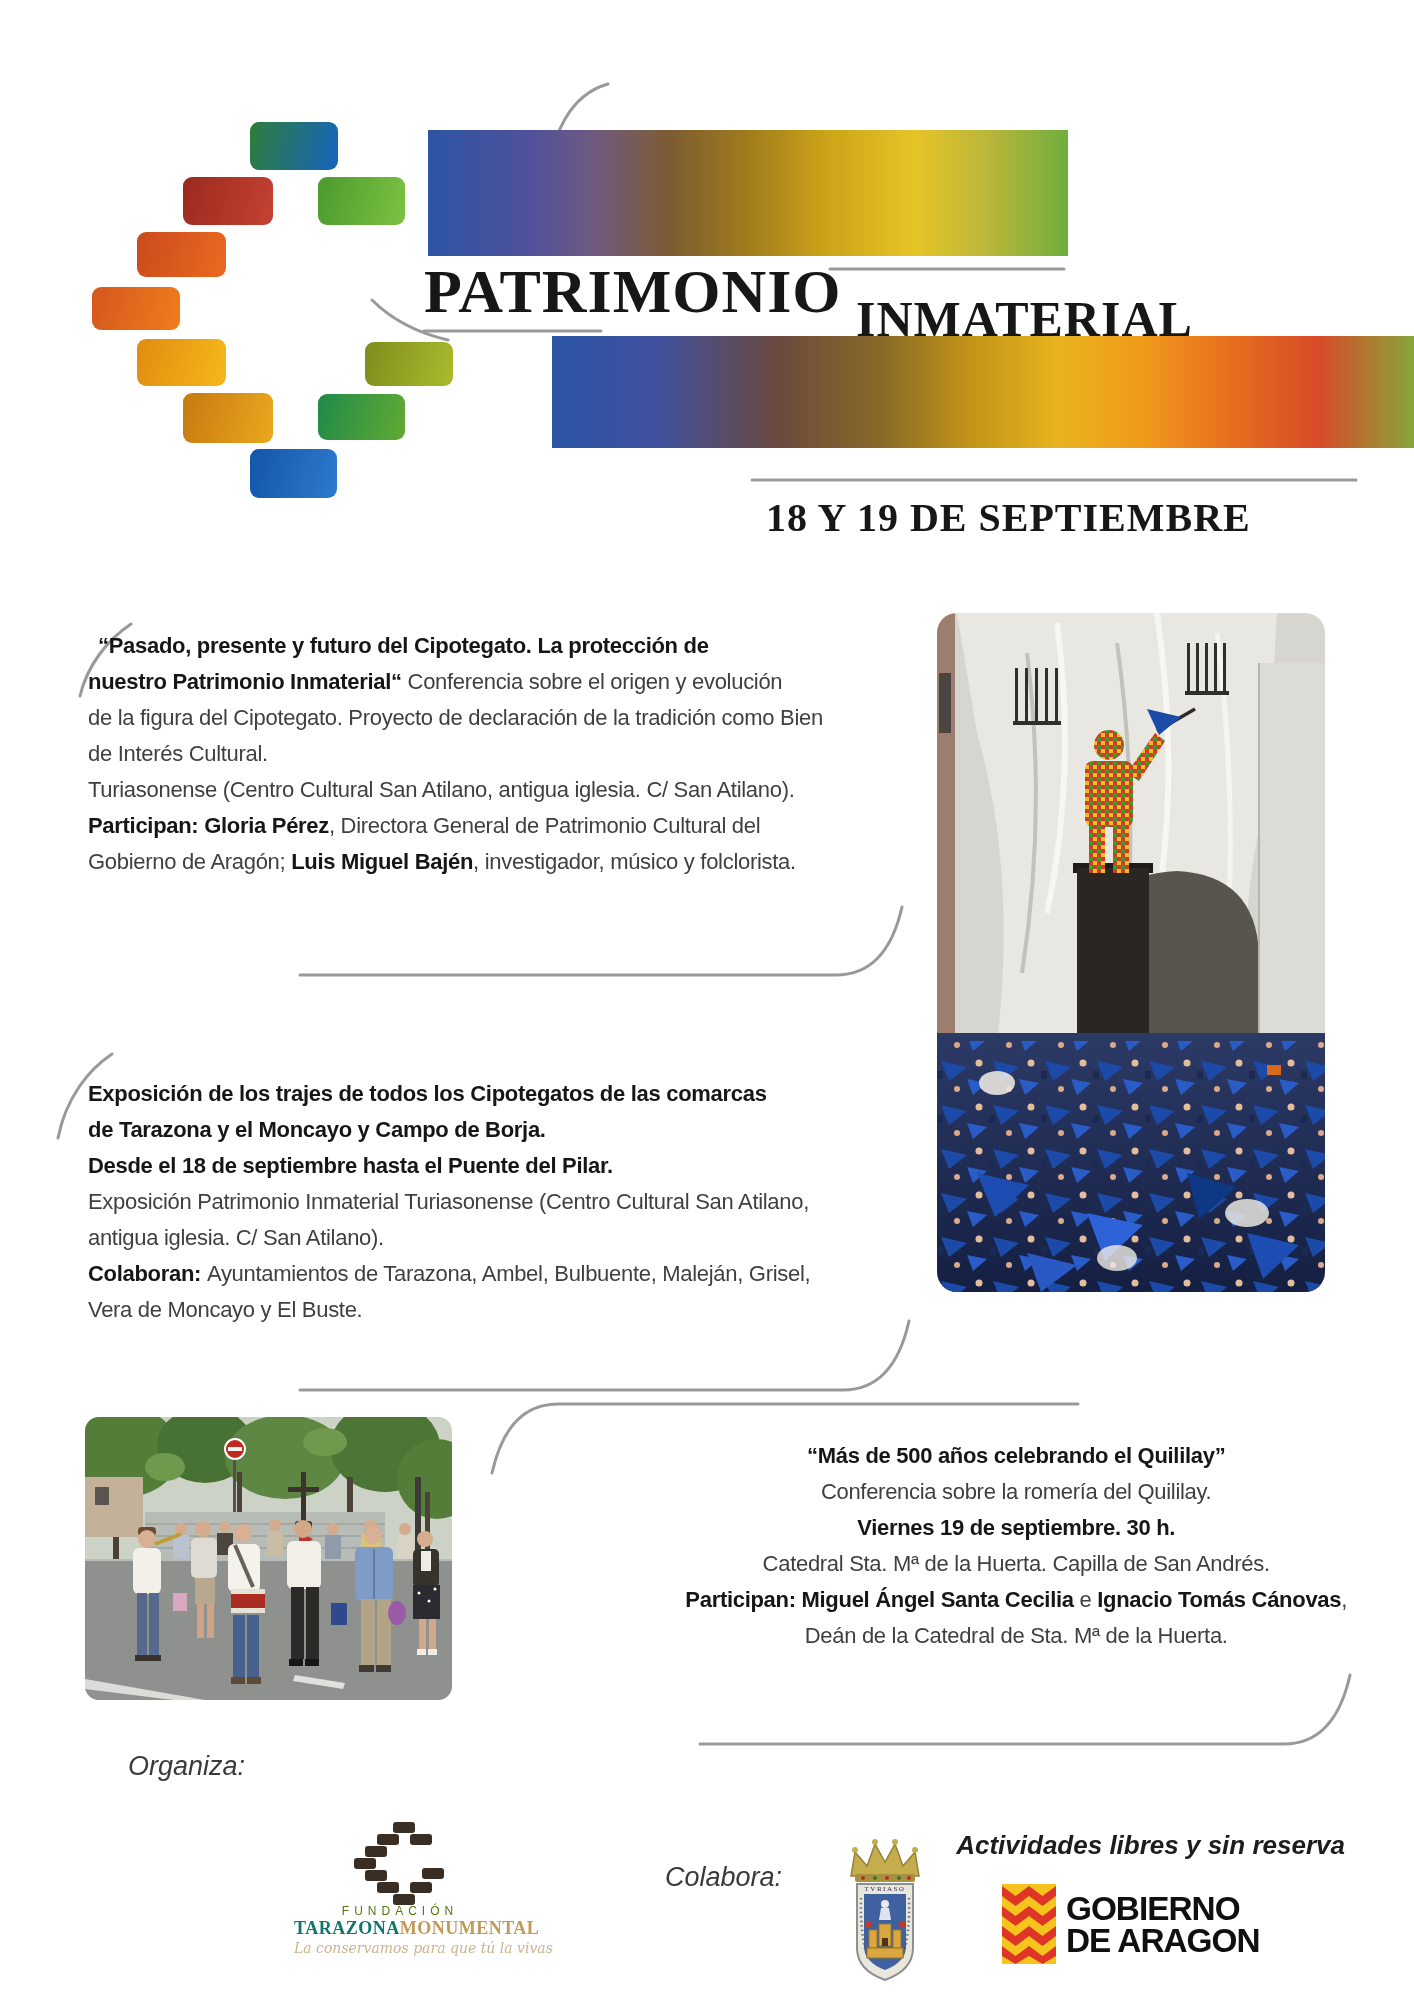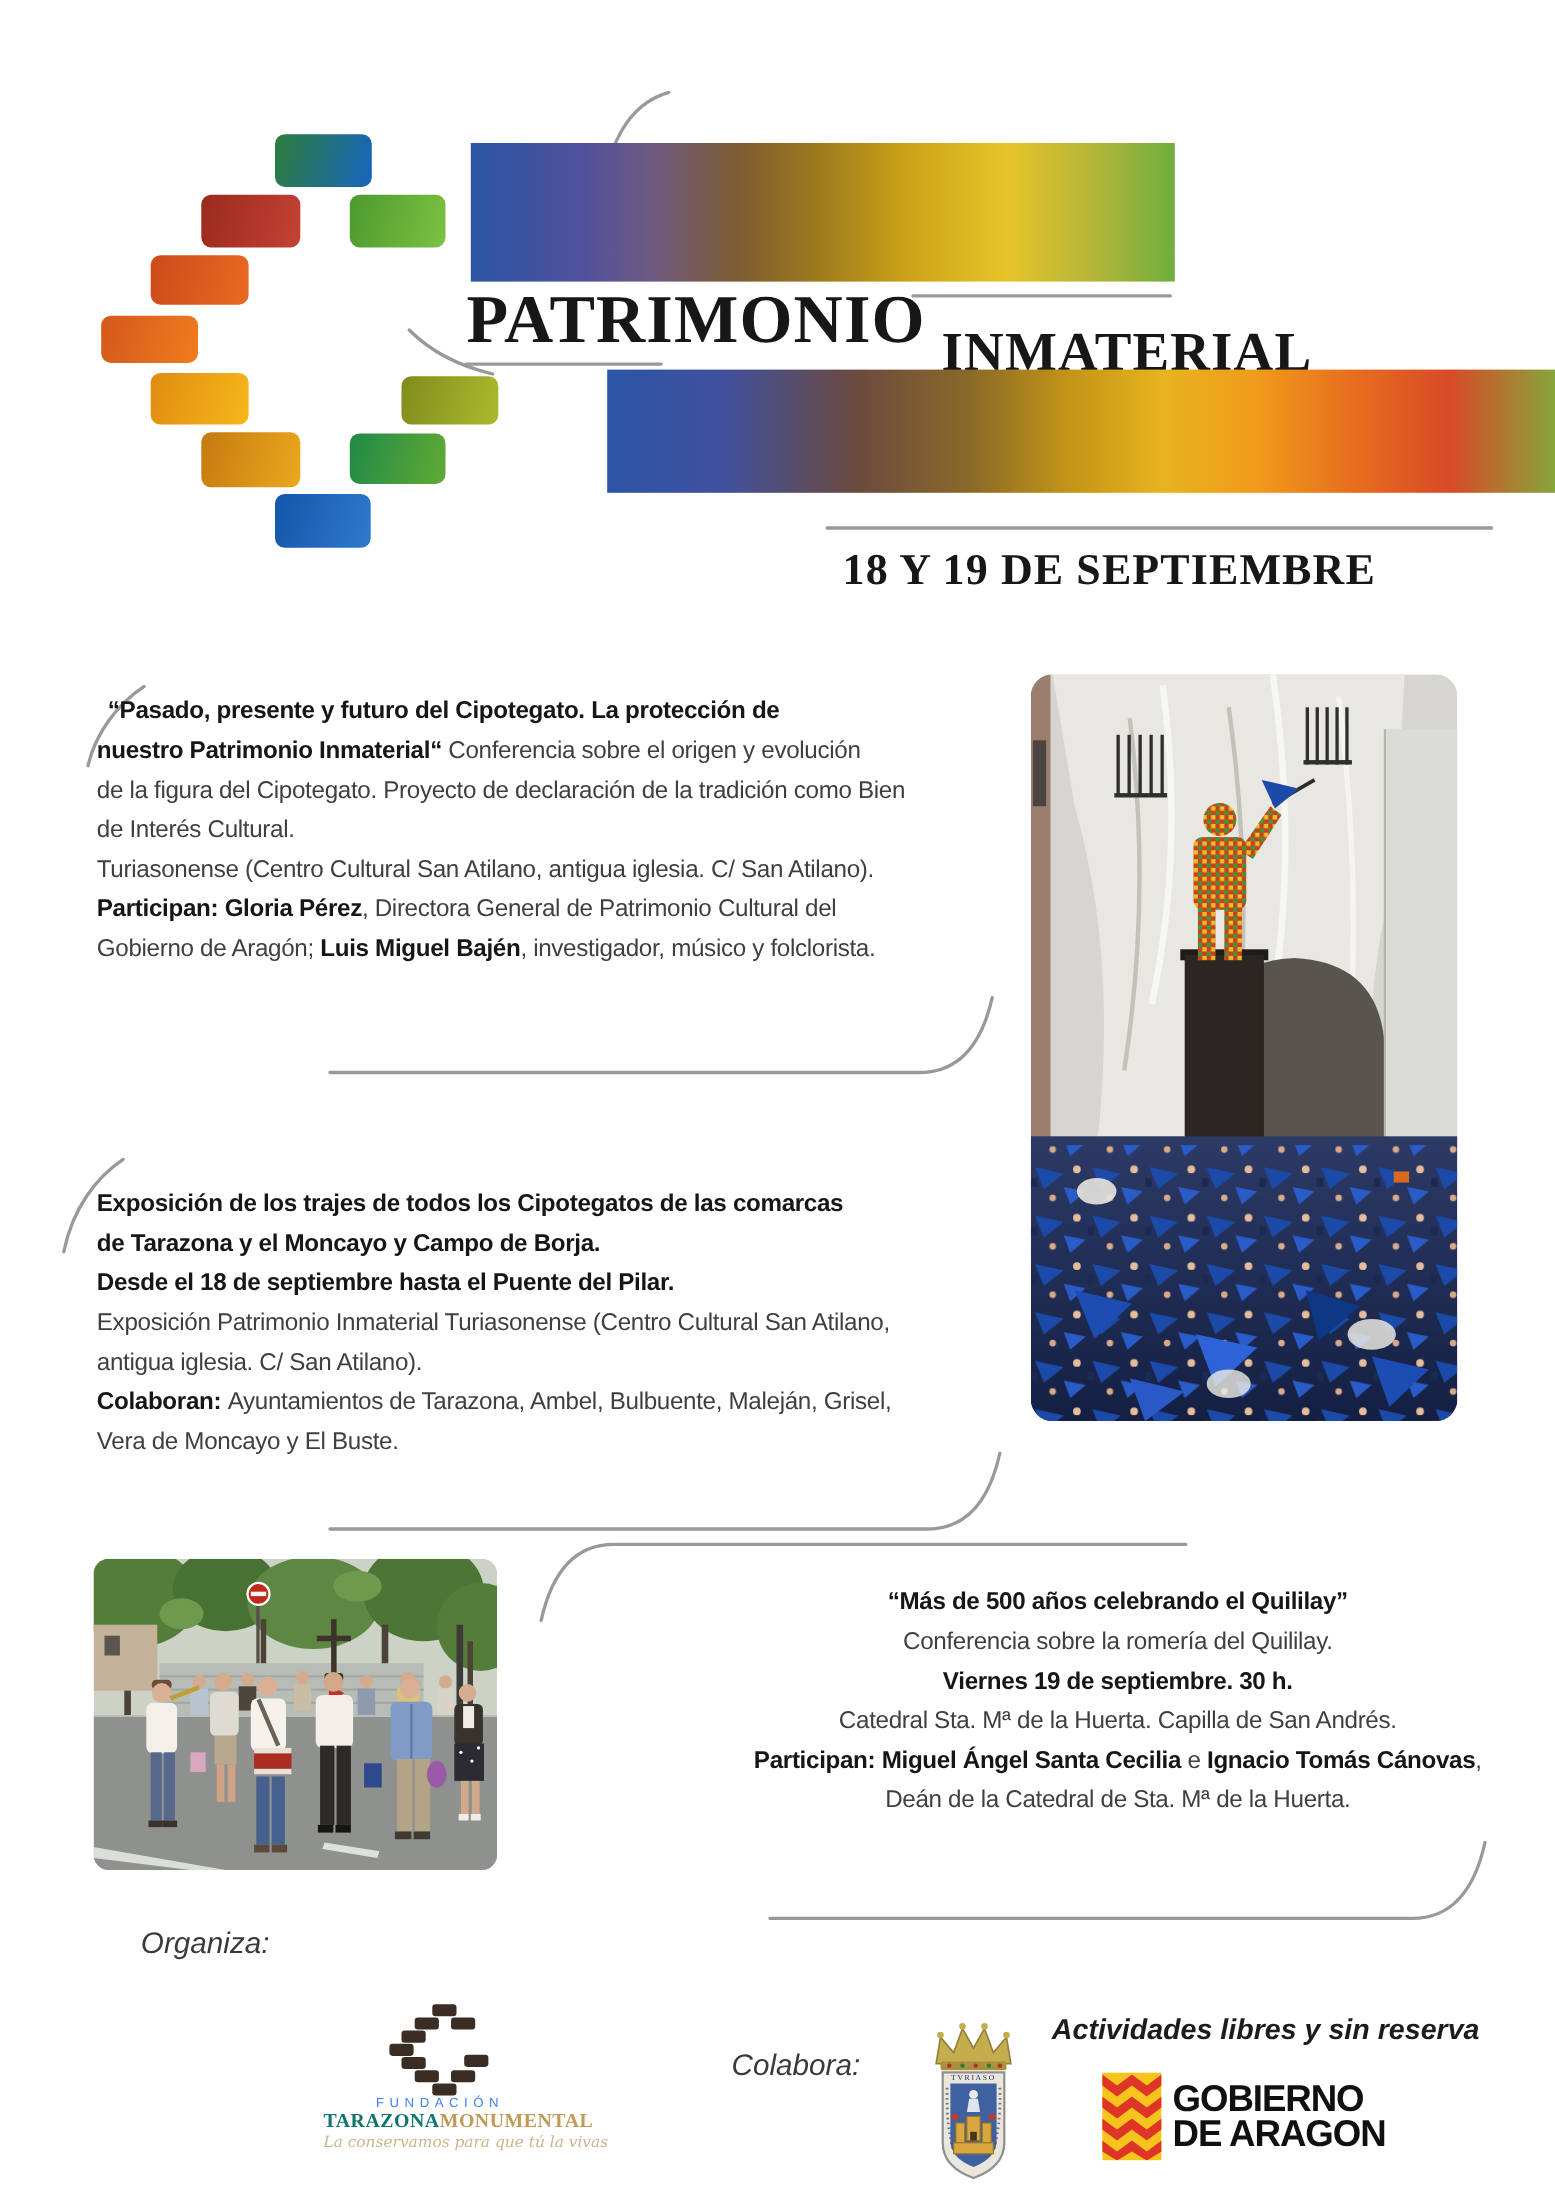--- a/index.html
+++ b/index.html
@@ -33,21 +33,21 @@
   
   .photo{position:absolute;overflow:hidden;}
   .photo svg{display:block;}
   .photo1{left:937px;top:613px;width:388px;height:679px;border-radius:20px;}
   .photo2{left:85px;top:1417px;width:367px;height:283px;border-radius:14px;}
   
   .flabel{position:absolute;font-size:27px;font-style:italic;color:#3a3a3a;white-space:nowrap;}
   .organiza{left:128px;top:1751px;}
   .colabora{left:640px;top:1862px;margin-left:25px;}
   .ftm-fundacion{position:absolute;left:294px;top:1904px;width:212px;text-align:center;
-      font-size:12px;letter-spacing:5px;color:#3b82f6;white-space:nowrap;}
+      font-size:12px;letter-spacing:5px;color:#4d7c0f;white-space:nowrap;}
   .ftm-name{position:absolute;left:294px;top:1918px;width:212px;text-align:center;
       font-family:"Liberation Serif",serif;font-size:18px;letter-spacing:0.5px;white-space:nowrap;}
   .ftm-name .t1{color:#0f766e;font-weight:700;}
   .ftm-name .t2{color:#c19a58;font-weight:700;}
   .ftm-tagline{position:absolute;left:294px;top:1940px;width:212px;text-align:center;
       font-family:"DejaVu Serif",serif;font-style:italic;font-size:14px;color:#ccb48c;white-space:nowrap;}
   .gobierno{position:absolute;left:1002px;top:1884px;display:flex;align-items:center;}
   .gobierno .gtext{margin-left:10px;font-weight:700;font-size:34px;line-height:32px;
       letter-spacing:-1px;color:#101010;transform:scaleX(0.98);transform-origin:left;white-space:nowrap;}
   .decor{position:absolute;left:0;top:0;pointer-events:none;}

